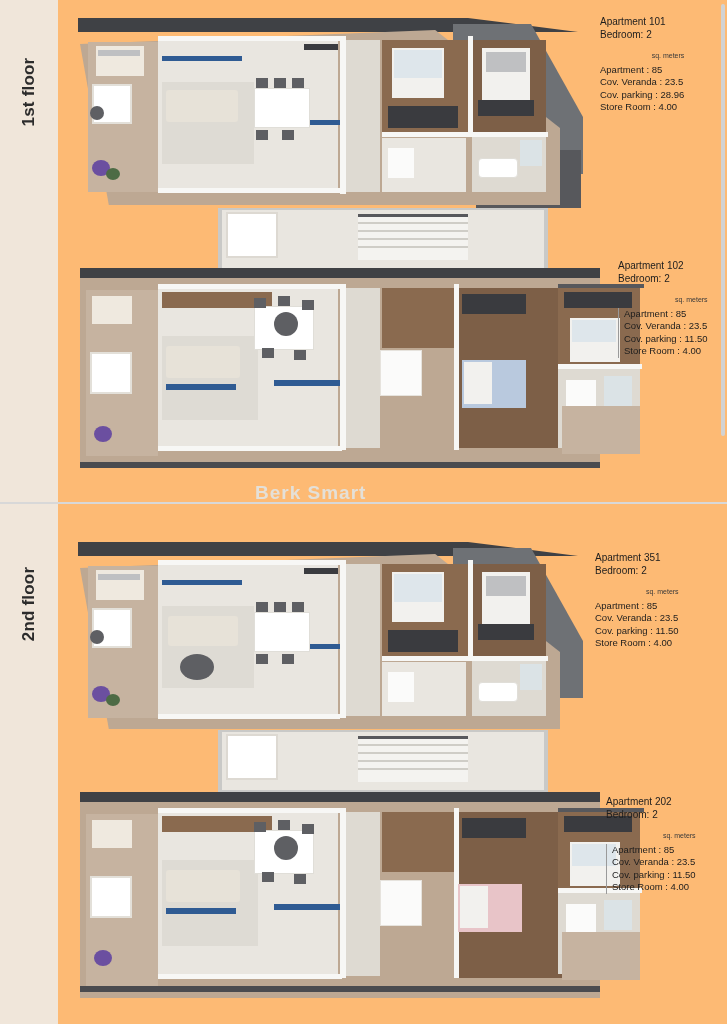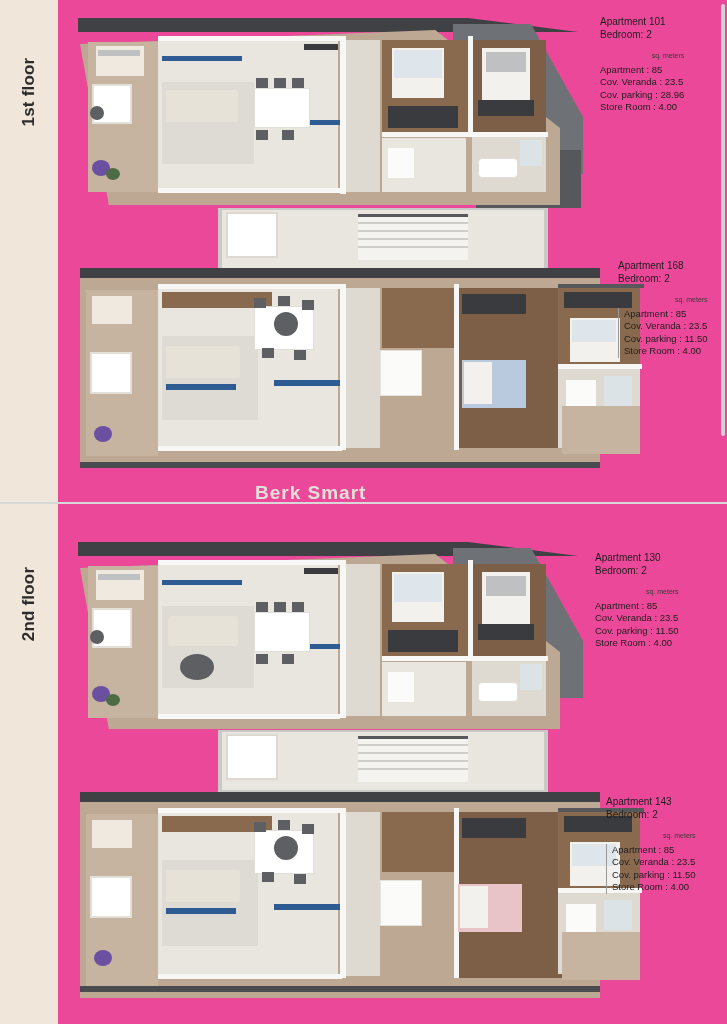--- a/index.html
+++ b/index.html
@@ -49,21 +49,21 @@
     font-weight: bold;
     color: #2c2c2c;
     letter-spacing: 0.2px;
   }
   #panel-2 .label-strip .vtext { top: 90px; }
 
   .plan-area {
     position: absolute;
     left: 58px; top: 0;
     right: 0; bottom: 0;
-    background: #ec4899;
+    background: #fdba74;
   }
 
   
   .fp { position: absolute; }
   .slabshadow { background: #4a4b4f; }
   .roofdark { background: #3f4145; }
   .roofmid  { background: #6e7175; }
   .terrace  { background: #bda893; }
   .terrace2 { background: #c6b3a0; }
   .woodfloor{ background: #8a6a4f; }
@@ -255,21 +255,21 @@
         <div class="sqm">sq. meters</div>
         <div class="lines">
           <div>Apartment : 85</div>
           <div>Cov. Veranda : 23.5</div>
           <div>Cov. parking : 28.96</div>
           <div>Store Room : 4.00</div>
         </div>
       </div>
 
       <div class="info" style="left:560px; top:260px;">
-        <div class="title">Apartment 168</div>
+        <div class="title">Apartment 102</div>
         <div class="sub">Bedroom: 2</div>
         <div class="sqm">sq. meters</div>
         <div class="lines info-box-border">
           <div>Apartment : 85</div>
           <div>Cov. Veranda : 23.5</div>
           <div>Cov. parking : 11.50</div>
           <div>Store Room : 4.00</div>
         </div>
       </div>
 
@@ -385,33 +385,33 @@
       <div class="fp glass" style="left:514px; top:340px; width:44px; height:22px;"></div>
       <div class="fp tilefloor2" style="left:500px; top:388px; width:82px; height:82px;"></div>
       <div class="fp furn-white" style="left:508px; top:400px; width:30px; height:36px;"></div>
       <div class="fp glass" style="left:546px; top:396px; width:28px; height:30px;"></div>
       <div class="fp wall" style="left:500px; top:384px; width:84px; height:5px;"></div>
       <div class="fp darkgrey" style="left:500px; top:304px; width:86px; height:4px;"></div>
       <div class="fp terrace2" style="left:504px; top:428px; width:78px; height:48px;"></div>
       <div class="fp slabshadow" style="left:22px; top:482px; width:520px; height:6px;"></div>
 
       <div class="info" style="left:537px; top:48px;">
-        <div class="title">Apartment 130</div>
+        <div class="title">Apartment 351</div>
         <div class="sub">Bedroom: 2</div>
         <div class="sqm">sq. meters</div>
         <div class="lines">
           <div>Apartment : 85</div>
           <div>Cov. Veranda : 23.5</div>
           <div>Cov. parking : 11.50</div>
           <div>Store Room : 4.00</div>
         </div>
       </div>
 
       <div class="info" style="left:548px; top:292px;">
-        <div class="title">Apartment 143</div>
+        <div class="title">Apartment 202</div>
         <div class="sub">Bedroom: 2</div>
         <div class="sqm">sq. meters</div>
         <div class="lines info-box-border">
           <div>Apartment : 85</div>
           <div>Cov. Veranda : 23.5</div>
           <div>Cov. parking : 11.50</div>
           <div>Store Room : 4.00</div>
         </div>
       </div>
     </div>

